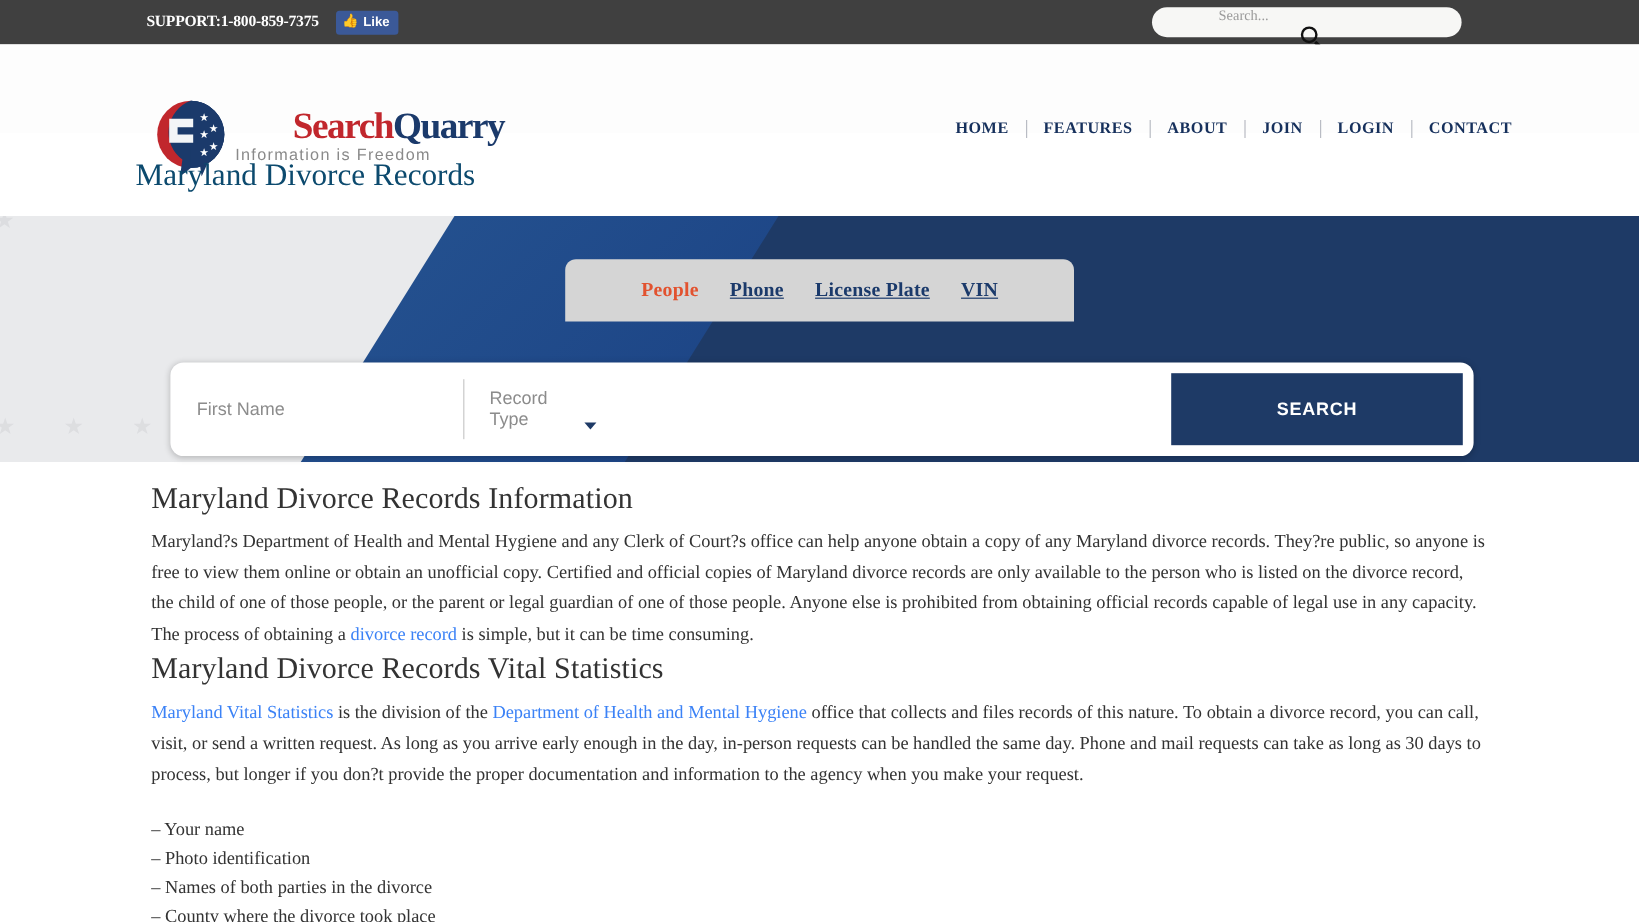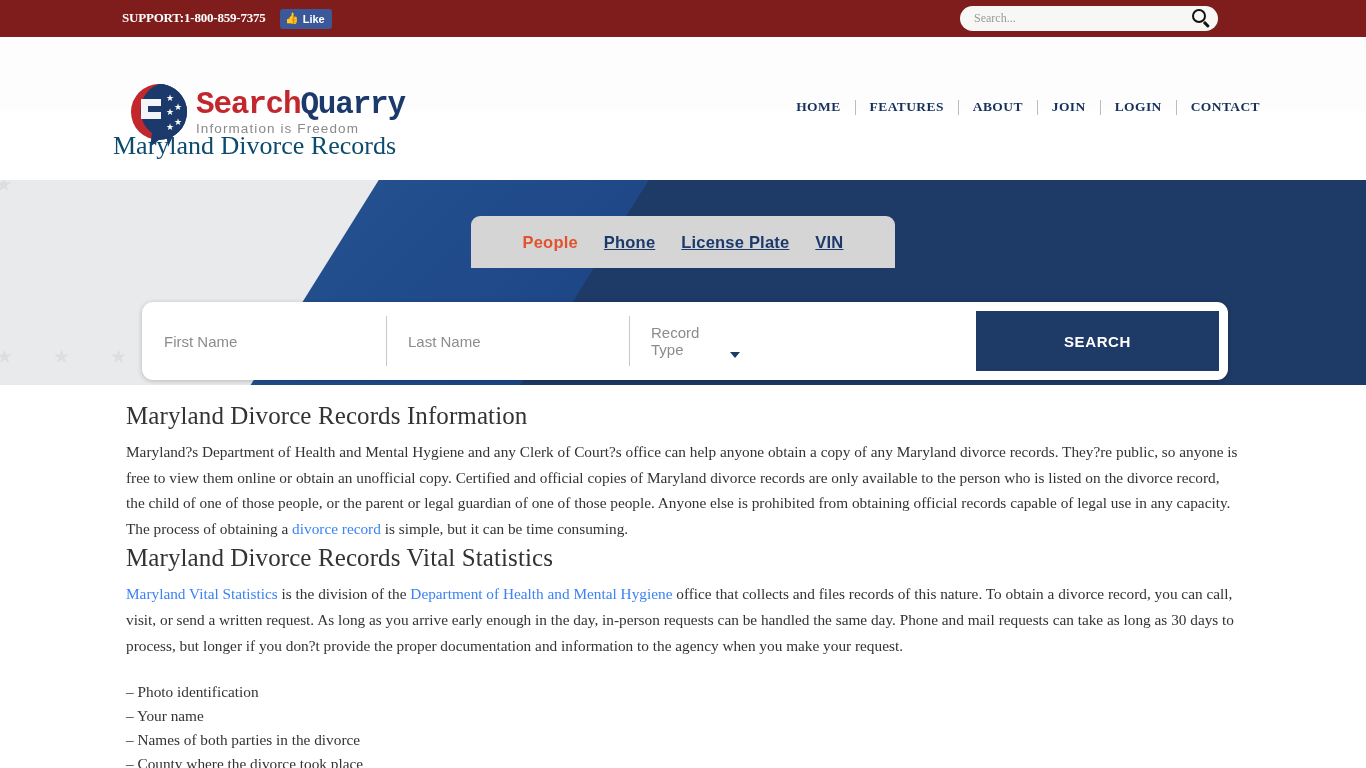--- a/index.html
+++ b/index.html
@@ -7,21 +7,21 @@
     width: 1366px;
     height: 768px;
     overflow: hidden;
     background: #ffffff;
     font-family: "Liberation Serif", "DejaVu Serif", serif;
   }
 
   
   .topbar {
     height: 37px;
-    background: #7f1d1d;
+    background: #404040;
     position: relative;
     display: flex;
     align-items: center;
   }
   .support-text {
     position: absolute;
     left: 122px;
     top: 10px;
     color: #ffffff;
     font-size: 13px;
@@ -60,20 +60,21 @@
     position: absolute;
     right: 148px;
     top: 6px;
     width: 258px;
     height: 25px;
     background: #f7f7f5;
     border-radius: 13px;
     display: flex;
     align-items: center;
     padding: 0 6px 0 14px;
+    flex-direction: column;
   }
   .topsearch-input {
     flex: 1;
     border: none;
     outline: none;
     background: transparent;
     font-family: "Liberation Serif", serif;
     font-size: 12px;
     color: #666;
   }
@@ -116,25 +117,26 @@
     cursor: pointer;
   }
   .logo-mark {
     position: relative;
     width: 62px;
     height: 66px;
     flex: 0 0 auto;
   }
   .logo-text { position: relative; padding-bottom: 4px; }
   .logo-title {
-    font-family: Liberation Mono, monospace;
+    font-family: Liberation Serif, serif;
     font-size: 31px;
     font-weight: bold;
     letter-spacing: -1.2px;
     line-height: 1;
+    margin-left: 48px;
   }
   .logo-title .s1 { color: #c1272d; }
   .logo-title .s2 { color: #1b3a6b; }
   .logo-sub {
     font-family: "Liberation Sans", sans-serif;
     font-size: 13.5px;
     color: #8a8a8a;
     letter-spacing: 1.1px;
     margin-top: 1px;
   }
@@ -235,21 +237,21 @@
     width: 424px; height: 52px;
     background: #d5d5d5;
     border-radius: 9px 9px 0 0;
     display: flex;
     align-items: center;
     justify-content: center;
     gap: 26px;
     z-index: 2;
   }
   .tab {
-    font-family: Liberation Sans, sans-serif;
+    font-family: Liberation Serif, serif;
     font-size: 16.5px;
     font-weight: bold;
     text-decoration: none;
     cursor: pointer;
     letter-spacing: 0.2px;
   }
   .tab.active { color: #e2522f; }
   .tab.inactive { color: #1b3a6b; text-decoration: underline; }
 
   .search-panel {
@@ -494,39 +496,36 @@
   <a class="tab active" href="#">People</a>
   <a class="tab inactive" href="#">Phone</a>
   <a class="tab inactive" href="#">License Plate</a>
   <a class="tab inactive" href="#">VIN</a>
 </div>
 
 <div class="search-panel">
   <div class="field f-first">
     <input type="text" placeholder="First Name" style="">
   </div>
-  <div class="field f-last">
-    <input type="text" placeholder="Last Name" style="">
-  </div>
   <div class="field f-type">
     <span class="select-like">
       <span class="sel-label">Record Type</span>
       <span class="caret"></span>
     </span>
   </div>
   <button class="search-btn">SEARCH</button>
 </div>
 
 <div class="content">
   <h2>Maryland Divorce Records Information</h2>
   <p><span>Maryland?s Department of Health and Mental Hygiene and any Clerk of Court?s office can help anyone obtain a copy of any Maryland divorce records. They?re public, so anyone is free to view them online or obtain an unofficial copy. Certified and official copies of Maryland divorce records are only available to the person who is listed on the divorce record, the child of one of those people, or the parent or legal guardian of one of those people. Anyone else is prohibited from obtaining official records capable of legal use in any capacity. The process of obtaining a </span><a href="#">divorce record</a><span> is simple, but it can be time consuming.</span></p>
 
   <h2 class="second">Maryland Divorce Records Vital Statistics</h2>
   <p><a href="#">Maryland Vital Statistics</a><span> is the division of the </span><a href="#">Department of Health and Mental Hygiene</a><span> office that collects and files records of this nature. To obtain a divorce record, you can call, visit, or send a written request. As long as you arrive early enough in the day, in-person requests can be handled the same day. Phone and mail requests can take as long as 30 days to process, but longer if you don?t provide the proper documentation and information to the agency when you make your request.</span></p>
 
   <div class="bullets">
+    <div>– Your name</div>
     <div>– Photo identification</div>
-    <div>– Your name</div>
     <div>– Names of both parties in the divorce</div>
     <div>– County where the divorce took place</div>
 
   </div>
 </div>
 
 </body></html>

